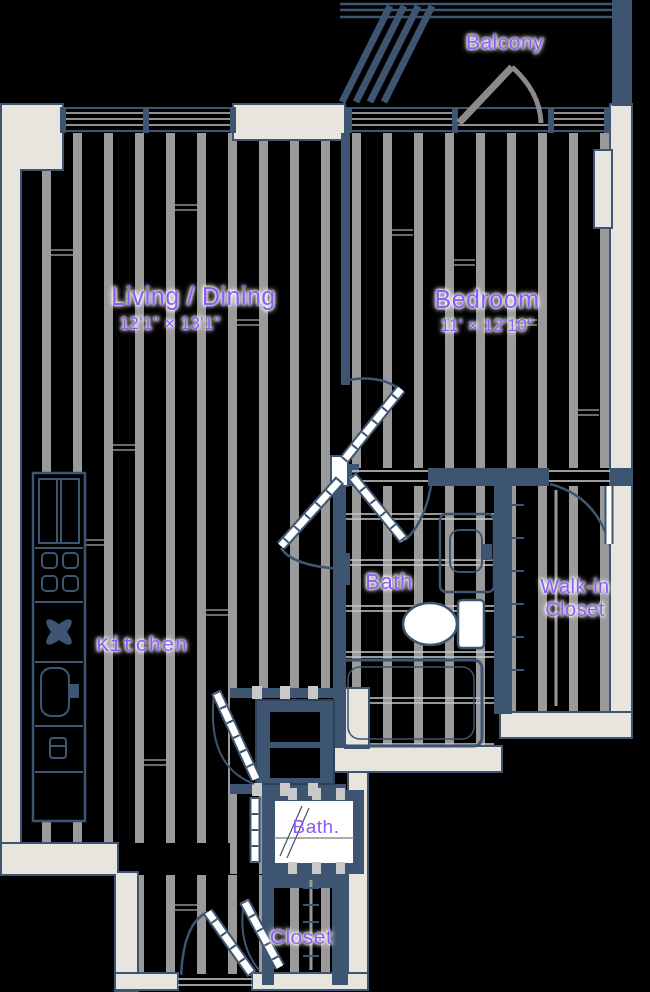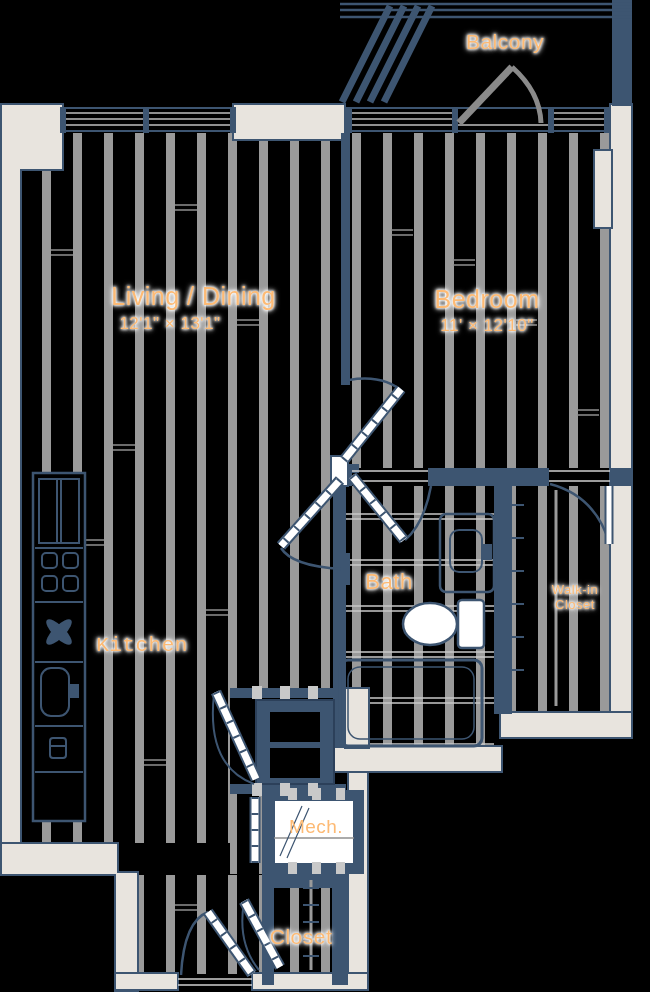--- a/index.html
+++ b/index.html
@@ -3,28 +3,28 @@
 <meta charset="utf-8">
 <style>
   html,body{margin:0;padding:0;background:#000;}
   .stage{
     position:relative;width:650px;height:992px;background:#000;
     font-family:"Liberation Sans",sans-serif;overflow:hidden;
   }
   .stage svg{position:absolute;left:0;top:0;}
   .lbl{
     position:absolute;transform:translate(-50%,-50%);
-    color:#fdba74;text-align:center;letter-spacing:.5px;white-space:pre-line;line-height:1.15;
+    color:#8b5cf6;text-align:center;letter-spacing:.5px;white-space:pre-line;line-height:1.15;
     text-shadow:0 0 3px #fff,0 0 3px #fff,0 0 5px #fff,0 0 6px #fff;
   }
   .lbl-room{font-size:25px;}
   .lbl-dim{font-size:17px;}
   .lbl-mid{font-size:21px;}
   .lbl-small{font-size:22px;}
-  .lbl-tiny{font-size:13px;}
+  .lbl-tiny{font-size:20px;}
   .lbl-mech{font-size:19px;text-shadow:none;}
 </style>
 </head>
 <body>
 
 <div class="stage">
 <svg width="650" height="992" viewBox="0 0 650 992">
   <defs>
     <pattern id="plank" width="31" height="10" patternUnits="userSpaceOnUse">
       <rect x="11" y="0" width="9" height="10" fill="#9a9a9a"></rect>
@@ -274,16 +274,16 @@
 
 <div class="lbl lbl-mid" style="left:505px;top:42px;">Balcony</div>
 <div class="lbl lbl-room" style="left:170px;top:296px;padding-left:47px;">Living / Dining</div>
 <div class="lbl lbl-dim" style="left:170px;top:324px;">12'1" × 13'1"</div>
 <div class="lbl lbl-room" style="left:487px;top:299px;">Bedroom</div>
 <div class="lbl lbl-dim" style="left:487px;top:326px;">11' × 12'10"</div>
 <div class="lbl lbl-mid" style="left:142px;top:646px;font-family:Liberation Mono, monospace;">Kitchen</div>
 <div class="lbl lbl-small" style="left:389px;top:582px;">Bath</div>
 <div class="lbl lbl-tiny" style="left:575px;top:598px;">Walk-in
 Closet</div>
-<div class="lbl lbl-mech" style="left:316px;top:827px;">Mech.</div>
+<div class="lbl lbl-mech" style="left:316px;top:827px;">Bath.</div>
 <div class="lbl lbl-mid" style="left:301px;top:937px;">Closet</div>
 
 </div>
 
 </body></html>

